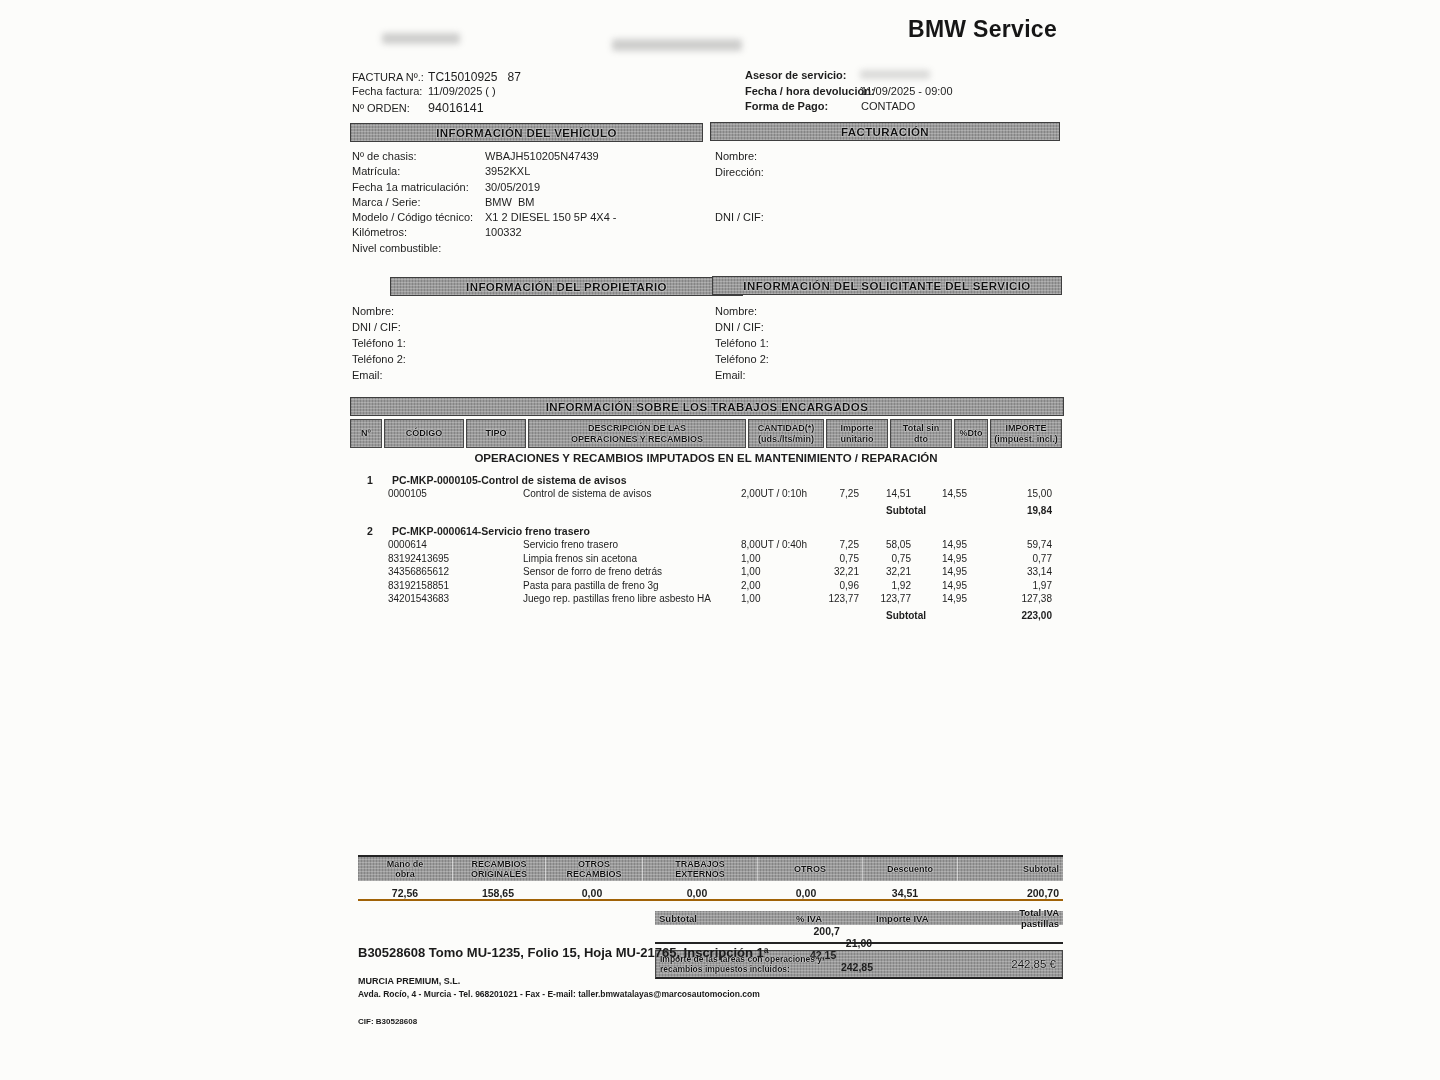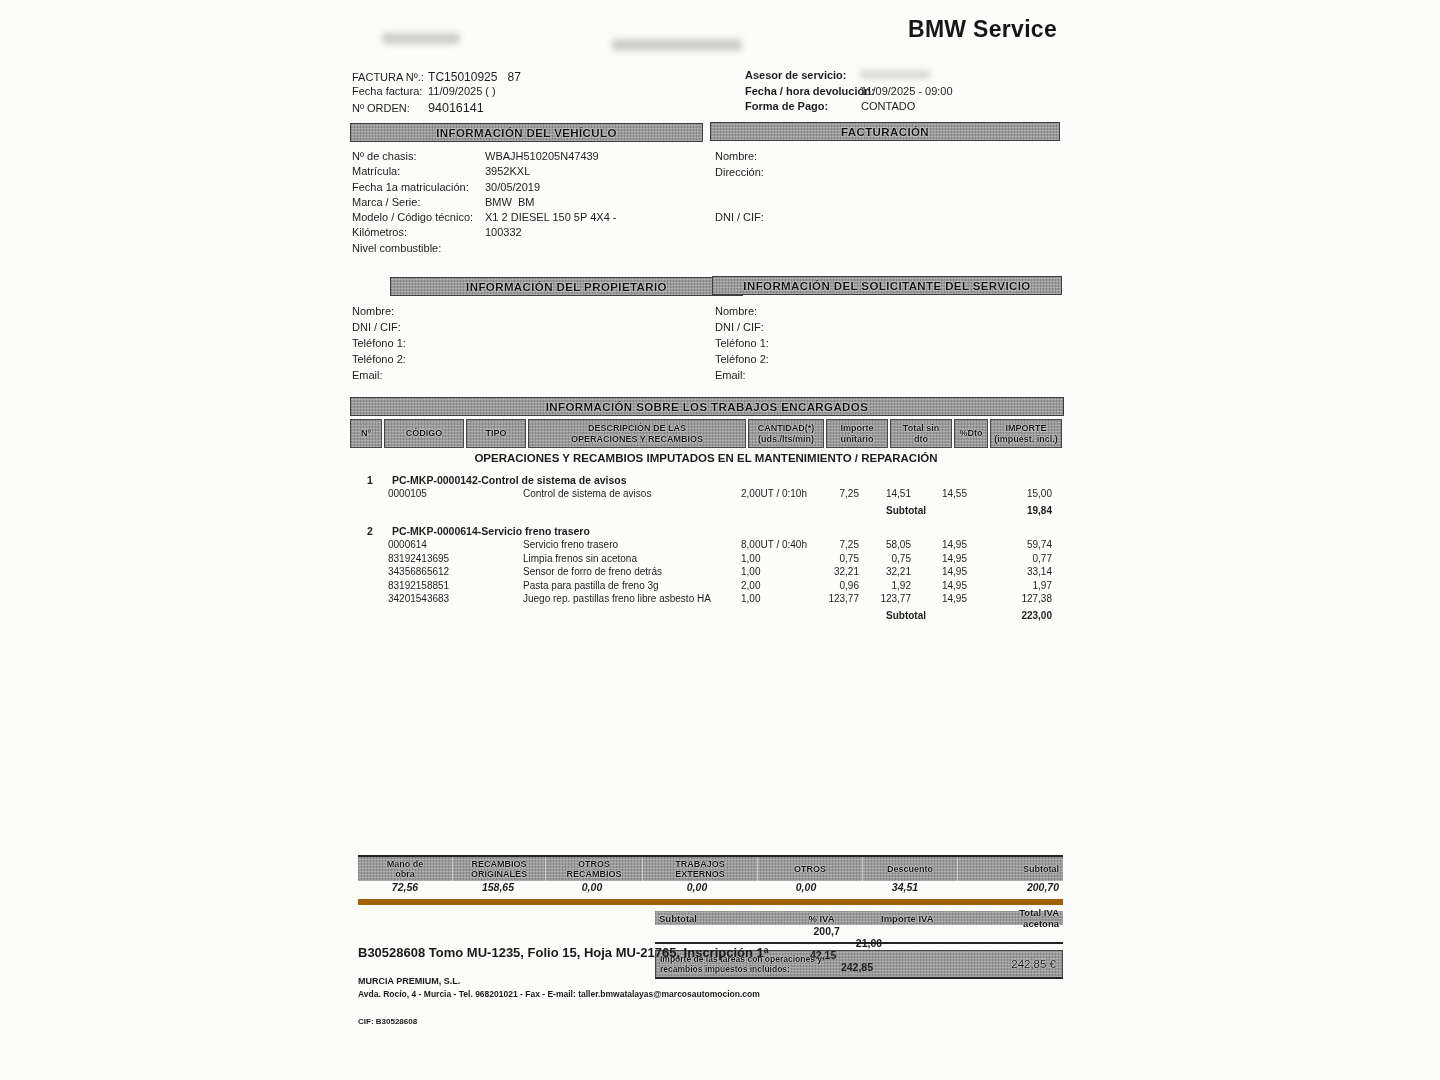--- a/index.html
+++ b/index.html
@@ -58,30 +58,30 @@
   .l-imp{flex:1;text-align:right;padding-right:10px;}
   .strow{height:17px;margin-top:2px;font-weight:700;}
   .s-label{margin-left:536px;}
   .s-val{flex:1;text-align:right;padding-right:10px;}
   .mt{margin-top:6px;}
 
   .sumwrap{position:absolute;left:358px;top:855px;width:705px;}
   .sumhead{display:flex;height:24px;border-top:2px solid #232323;}
   .sh{display:flex;align-items:center;justify-content:center;text-align:center;
     white-space:pre-line;font-size:9px;font-weight:700;line-height:1.12;border-right:1px solid rgba(255,255,255,.5);}
-  .sumvals{display:flex;height:18px;align-items:flex-start;border-bottom:6px solid #a16207;font-size:10.5px;font-weight:700;font-style:italic;}
+  .sumvals{display:flex;height:18px;align-items:flex-end;border-bottom:2px solid #a16207;font-size:10.5px;font-weight:700;}
   .sv{text-align:center;}
   .sw0{width:94px}.sw1{width:92px}.sw2{width:96px}.sw3{width:114px}.sw4{width:104px}.sw5{width:94px}
   .sw6{flex:1;text-align:right;padding-right:4px;}
 
   .ivawrap{position:absolute;left:655px;top:911px;width:408px;}
   .ivahead{display:flex;height:14px;font-size:9.5px;font-weight:700;}
   .ivavals{display:flex;height:17px;align-items:center;border-bottom:2px solid #232323;font-weight:700;font-size:10.5px;flex-direction:column;}
   .iw0{width:95px;text-align:left;padding-left:4px;}
-  .iw1{width:95px;text-align:center;margin-left:20px;}
+  .iw1{width:110px;text-align:center;}
   .iw2{width:110px;text-align:left;padding-left:12px;}
   .iw3{flex:1;text-align:right;padding-right:4px;}
   .ivahead .iw0,.ivahead .iw1,.ivahead .iw2,.ivahead .iw3{display:flex;align-items:center;}
   .ivahead .iw1{justify-content:center;}
   .ivahead .iw3{justify-content:flex-end;}
 
   .totalbar{margin-top:6px;height:26px;display:flex;align-items:center;justify-content:space-between;
     border:1px solid #464646;border-bottom:2px solid #232323;}
   .total-label{font-size:8.5px;font-weight:700;white-space:pre-line;line-height:1.18;padding-left:4px;}
   .total-value{font-size:11.5px;font-weight:400;padding-right:6px;}
@@ -189,21 +189,21 @@
     <div class="th gfill cw8">IMPORTE
 (impuest. incl.)</div>
   </div>
 
   <div class="subtitle">OPERACIONES Y RECAMBIOS IMPUTADOS EN EL MANTENIMIENTO / REPARACIÓN</div>
 
   <div class="items">
 
     <div class="irow ghead">
       <span class="g-num">1</span>
-      <span class="g-title">PC-MKP-0000142-Control de sistema de avisos</span>
+      <span class="g-title">PC-MKP-0000105-Control de sistema de avisos</span>
     </div>
     <div class="irow">
       <span class="l-code">0000105</span>
       <span class="l-desc">Control de sistema de avisos</span>
       <span class="l-cant">2,00UT / 0:10h</span>
       <span class="l-unit">7,25</span>
       <span class="l-tot">14,51</span>
       <span class="l-dto">14,55</span>
       <span class="l-imp">15,00</span>
     </div>
@@ -290,21 +290,21 @@
       <div class="sv sw5">34,51</div>
       <div class="sv sw6">200,70</div>
     </div>
   </div>
 
   <div class="ivawrap">
     <div class="ivahead gfill">
       <div class="iw0">Subtotal</div>
       <div class="iw1">% IVA</div>
       <div class="iw2">Importe IVA</div>
-      <div class="iw3">Total IVA acetona</div>
+      <div class="iw3">Total IVA pastillas</div>
     </div>
     <div class="ivavals">
       <div class="iw0">200,7</div>
       <div class="iw1">21,00</div>
       <div class="iw2">42,15</div>
       <div class="iw3">242,85</div>
     </div>
     <div class="totalbar gfill">
       <div class="total-label">Importe de las tareas con operaciones y
 recambios impuestos incluidos:</div>

